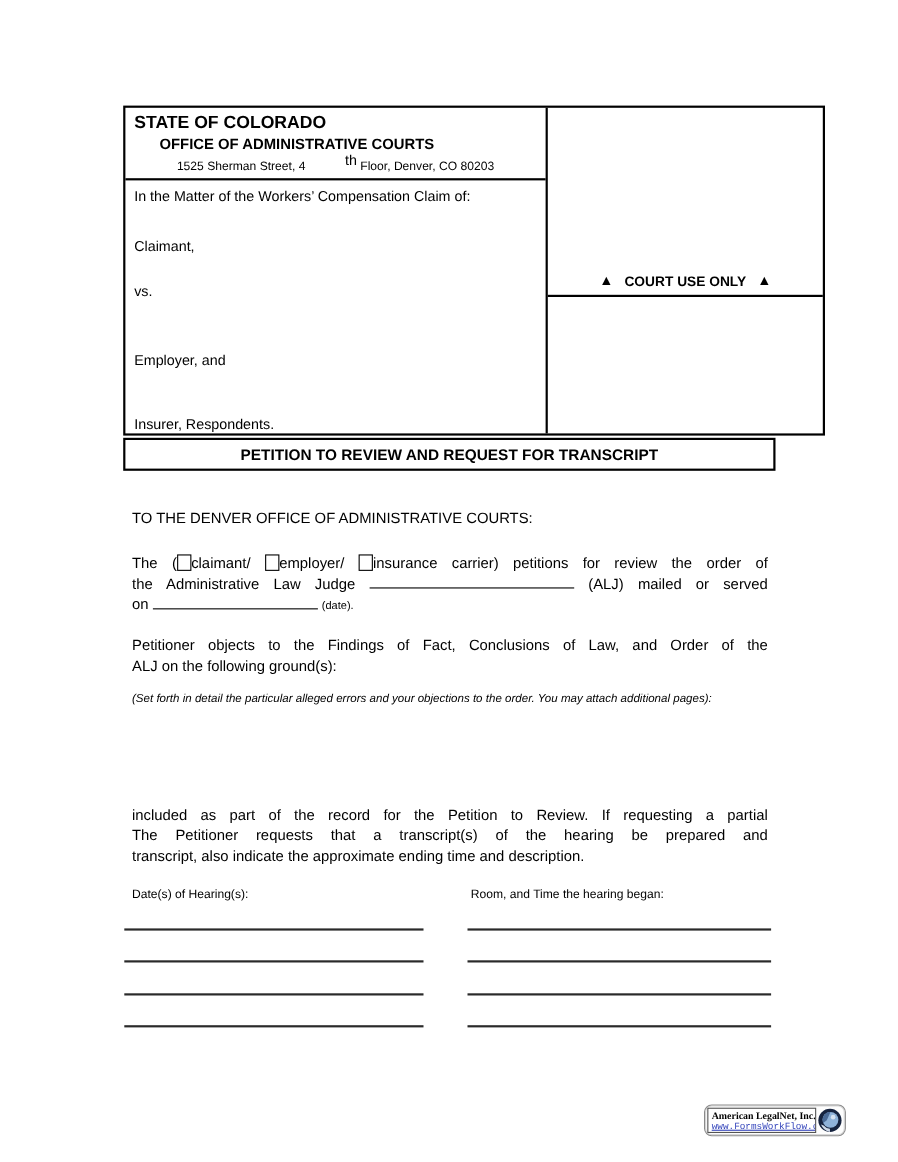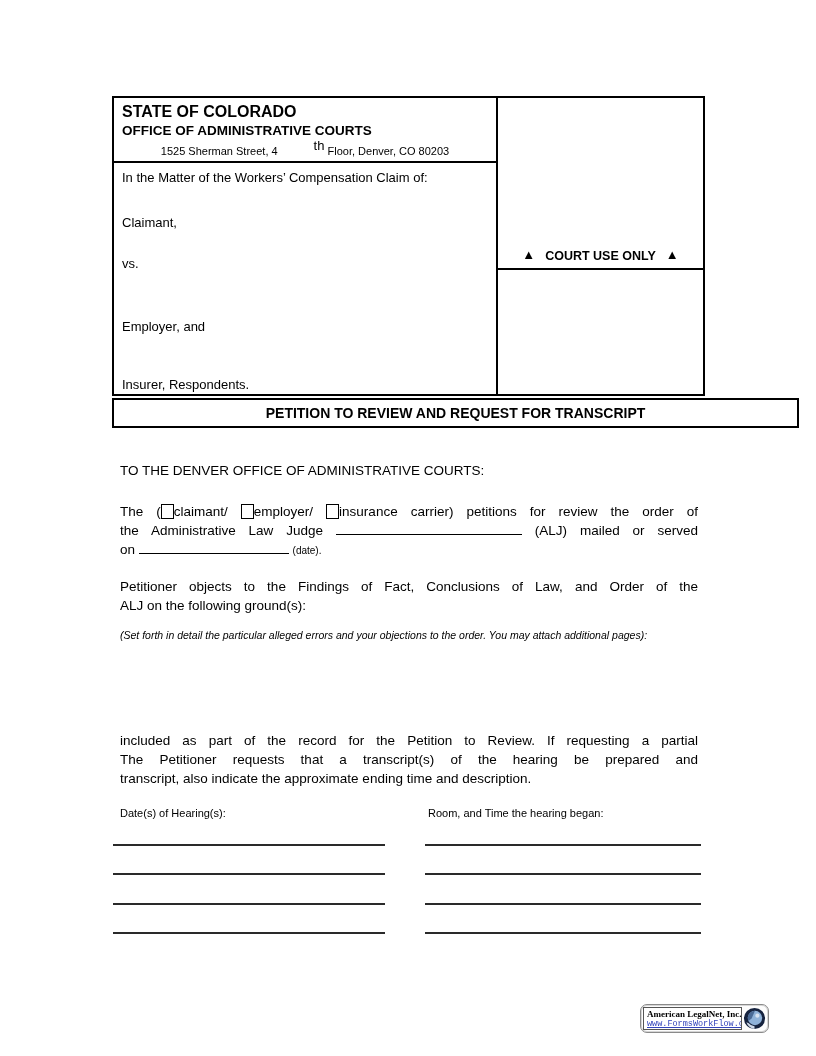--- a/index.html
+++ b/index.html
@@ -12,36 +12,36 @@
     color: #000;
     font-family: "Liberation Sans", sans-serif;
     overflow: hidden;
     margin: 0 auto;
   }
 
   
   .header-table {
     position: absolute;
     left: 112px; top: 96px;
-    width: 593px; height: 300px;
+    width: 638px; height: 300px;
     border: 2px solid #000;
     display: flex;
   }
   .cell-left {
     width: 384px;
     border-right: 2px solid #000;
     display: flex;
     flex-direction: column;
   }
   .agency-block {
     border-bottom: 2px solid #000;
     padding: 4px 8px 3px 8px;
   }
   .agency-name   { font-size: 16px; font-weight: bold; line-height: 20px; }
-  .agency-office { font-size: 13.5px; font-weight: bold; line-height: 17px; }
+  .agency-office { font-size: 13.5px; font-weight: bold; line-height: 17px; margin-left: 23px; }
   .agency-address { font-size: 11px; line-height: 14px; text-align: center; }
   .agency-address sup { font-size: 13px; padding-left: 36px; }
   .caption-cell { position: relative; flex: 1; font-size: 13px; padding-left: 20px; }
   .caption-cell .cap { position: absolute; left: 8px; white-space: nowrap; }
   .cap-matter   { top: 7px; }
   .cap-claimant { top: 52px; }
   .cap-vs       { top: 93px; }
   .cap-employer { top: 156px; }
   .cap-insurer  { top: 214px; }
 
@@ -57,21 +57,21 @@
     font-weight: bold;
     font-size: 12.5px;
   }
   .court-use-box .tri { font-size: 13px; line-height: 13px; position: relative; top: -2px; }
   .case-number-box { padding: 16px 8px 0 8px; font-weight: bold; font-size: 12.5px; }
 
   
   .title-bar {
     position: absolute;
     left: 112px; top: 398px;
-    width: 687px; height: 30px;
+    width: 593px; height: 30px;
     border: 2px solid #000;
     display: flex;
     align-items: center;
     justify-content: center;
     font-weight: bold;
     font-size: 14px;
   }
 
   
   .body-text { position: absolute; left: 120px; width: 578px; font-size: 13.5px; line-height: 19px; }

